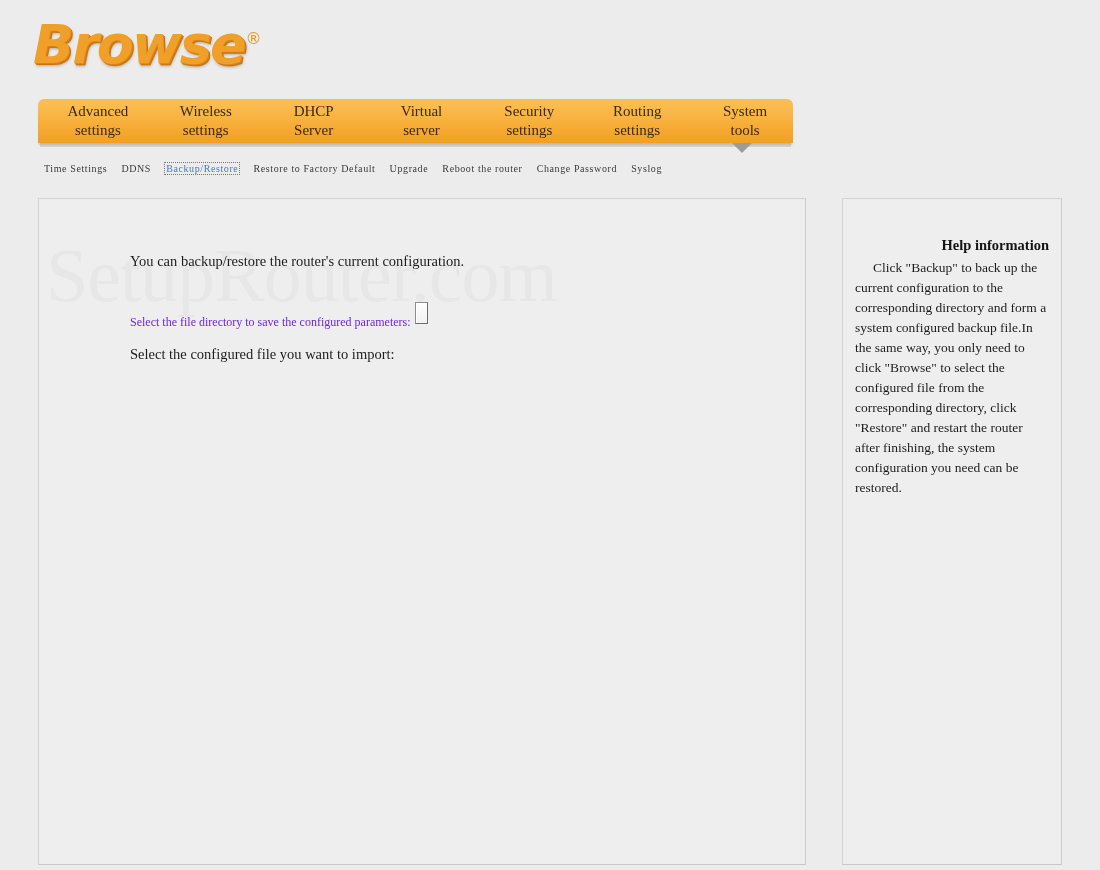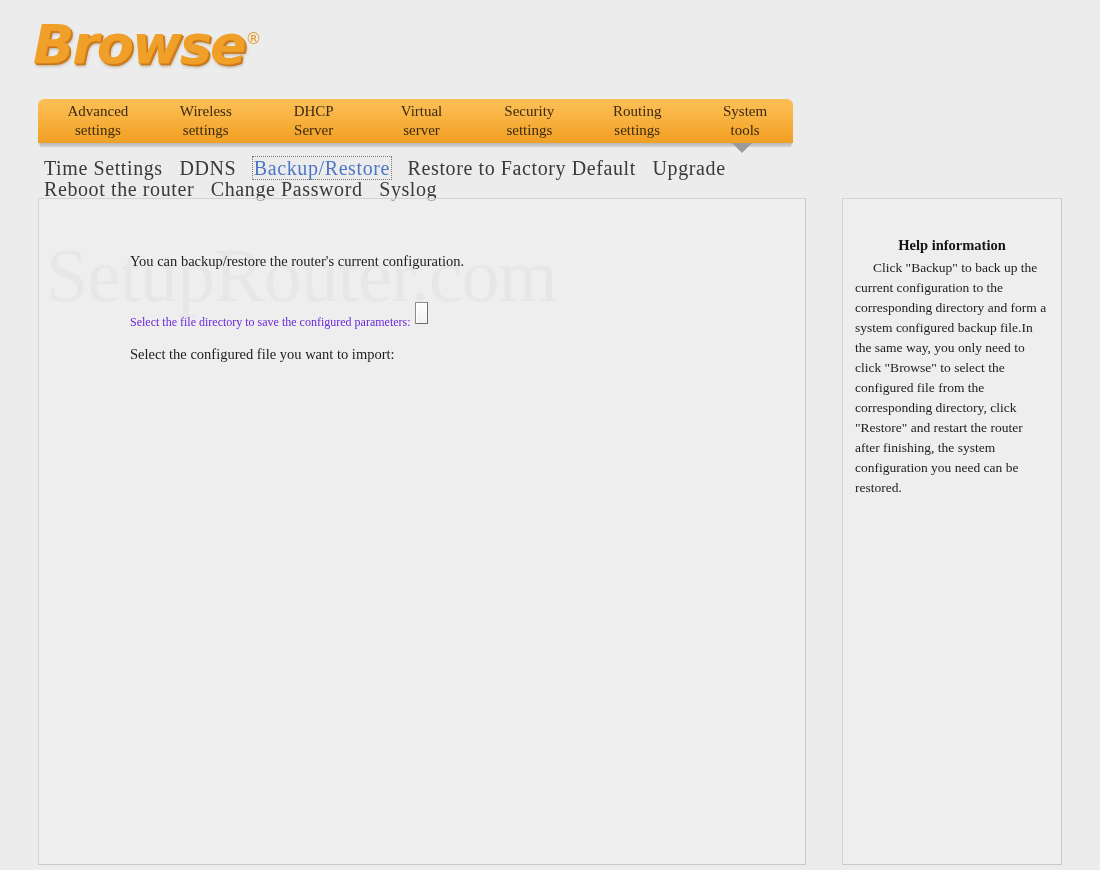--- a/index.html
+++ b/index.html
@@ -102,21 +102,21 @@
     border-right: 10px solid transparent;
     border-top: 10px solid #9b9b9b;
   }
 
   
   .subnav {
     position: absolute;
     left: 44px;
     top: 158px;
     width: 745px;
-    font-size: 20px;
+    font-size: 10px;
     color: #3a3a3a;
     letter-spacing: 0.6px;
     line-height: 21px;
   }
   .subnav a {
     color: #3a3a3a;
     text-decoration: none;
     margin-right: 11px;
     white-space: nowrap;
     cursor: pointer;
@@ -259,21 +259,21 @@
     cursor: pointer;
     padding: 0;
     font-size: 0;
   }
 
   
   .help-inner {
     padding: 38px 12px 0 12px;
   }
   .help-title {
-    text-align: center;
+    text-align: right;
     font-size: 14.5px;
     font-weight: bold;
     color: #141414;
     margin-bottom: 4px;
   }
   .help-body {
     font-size: 13.5px;
     color: #1d1d1d;
     line-height: 20px;
     text-indent: 18px;

